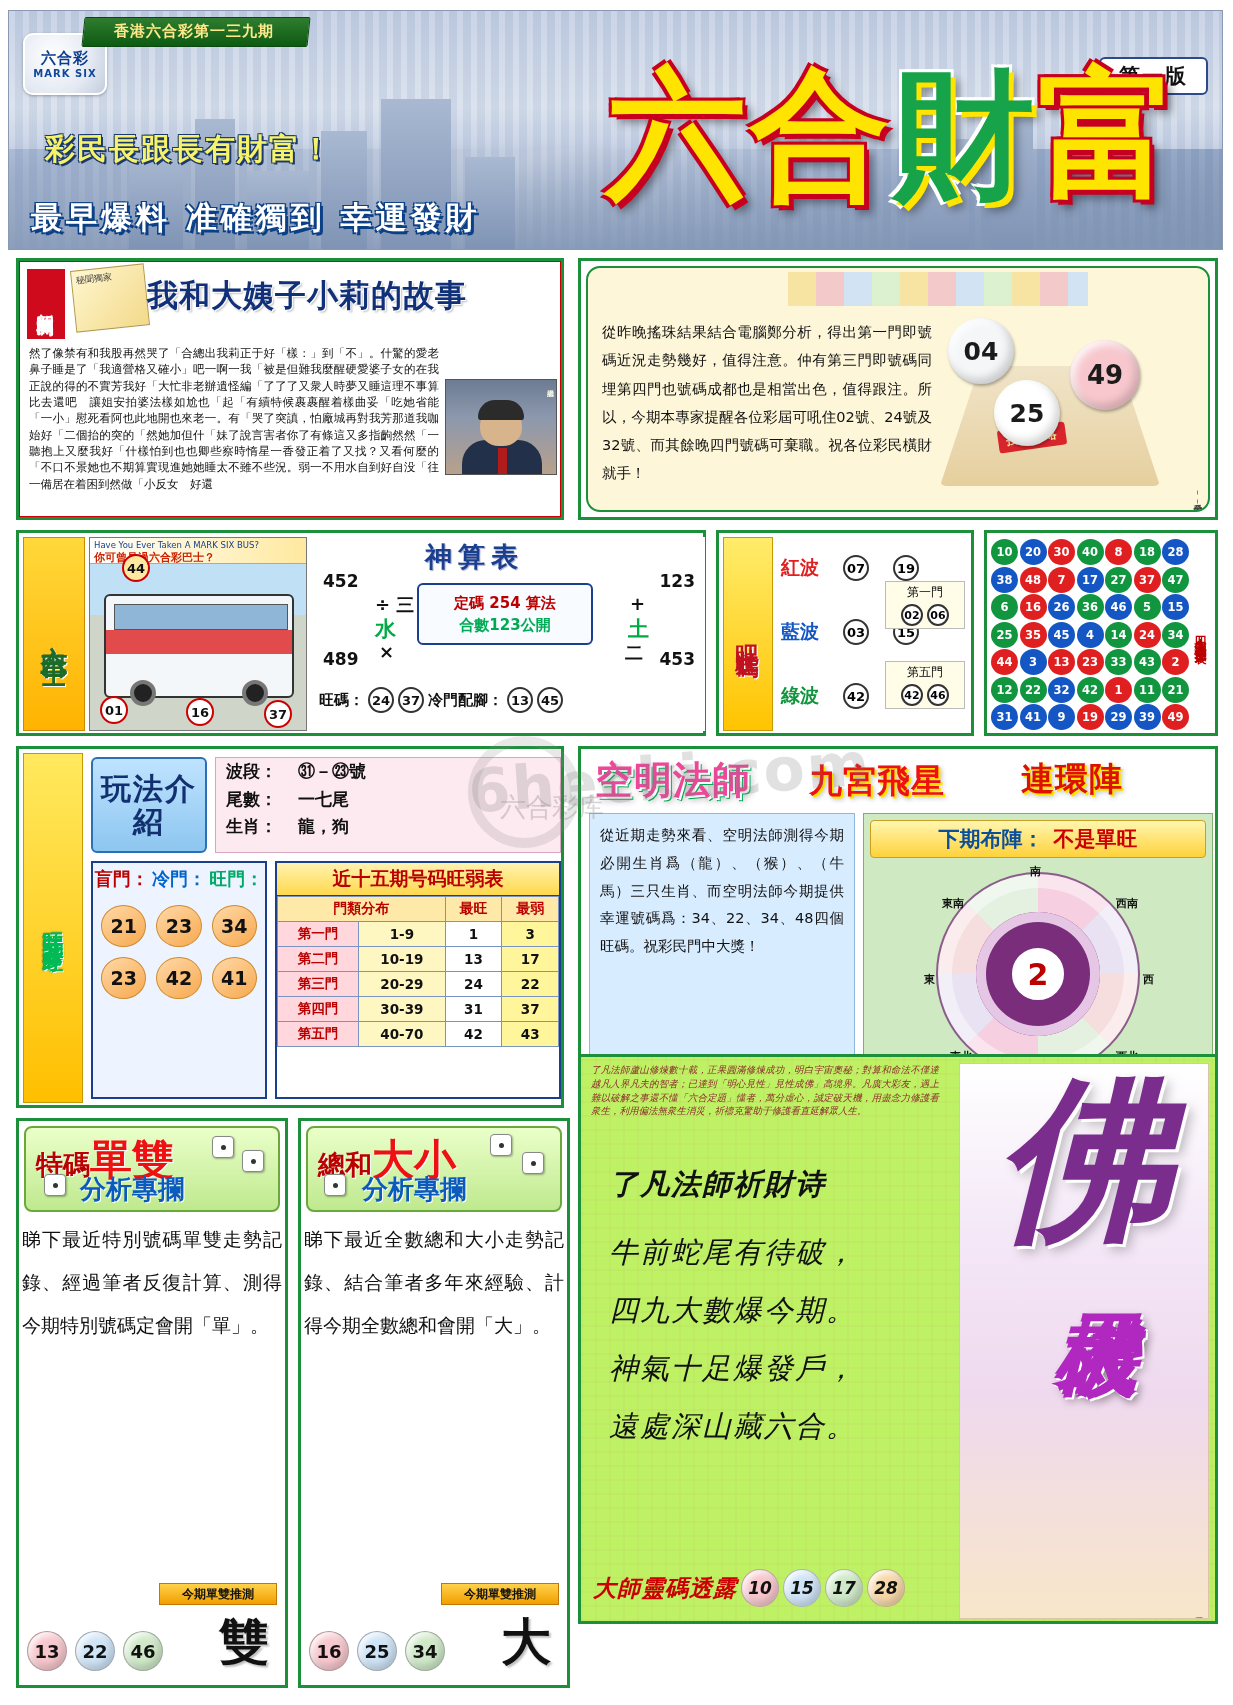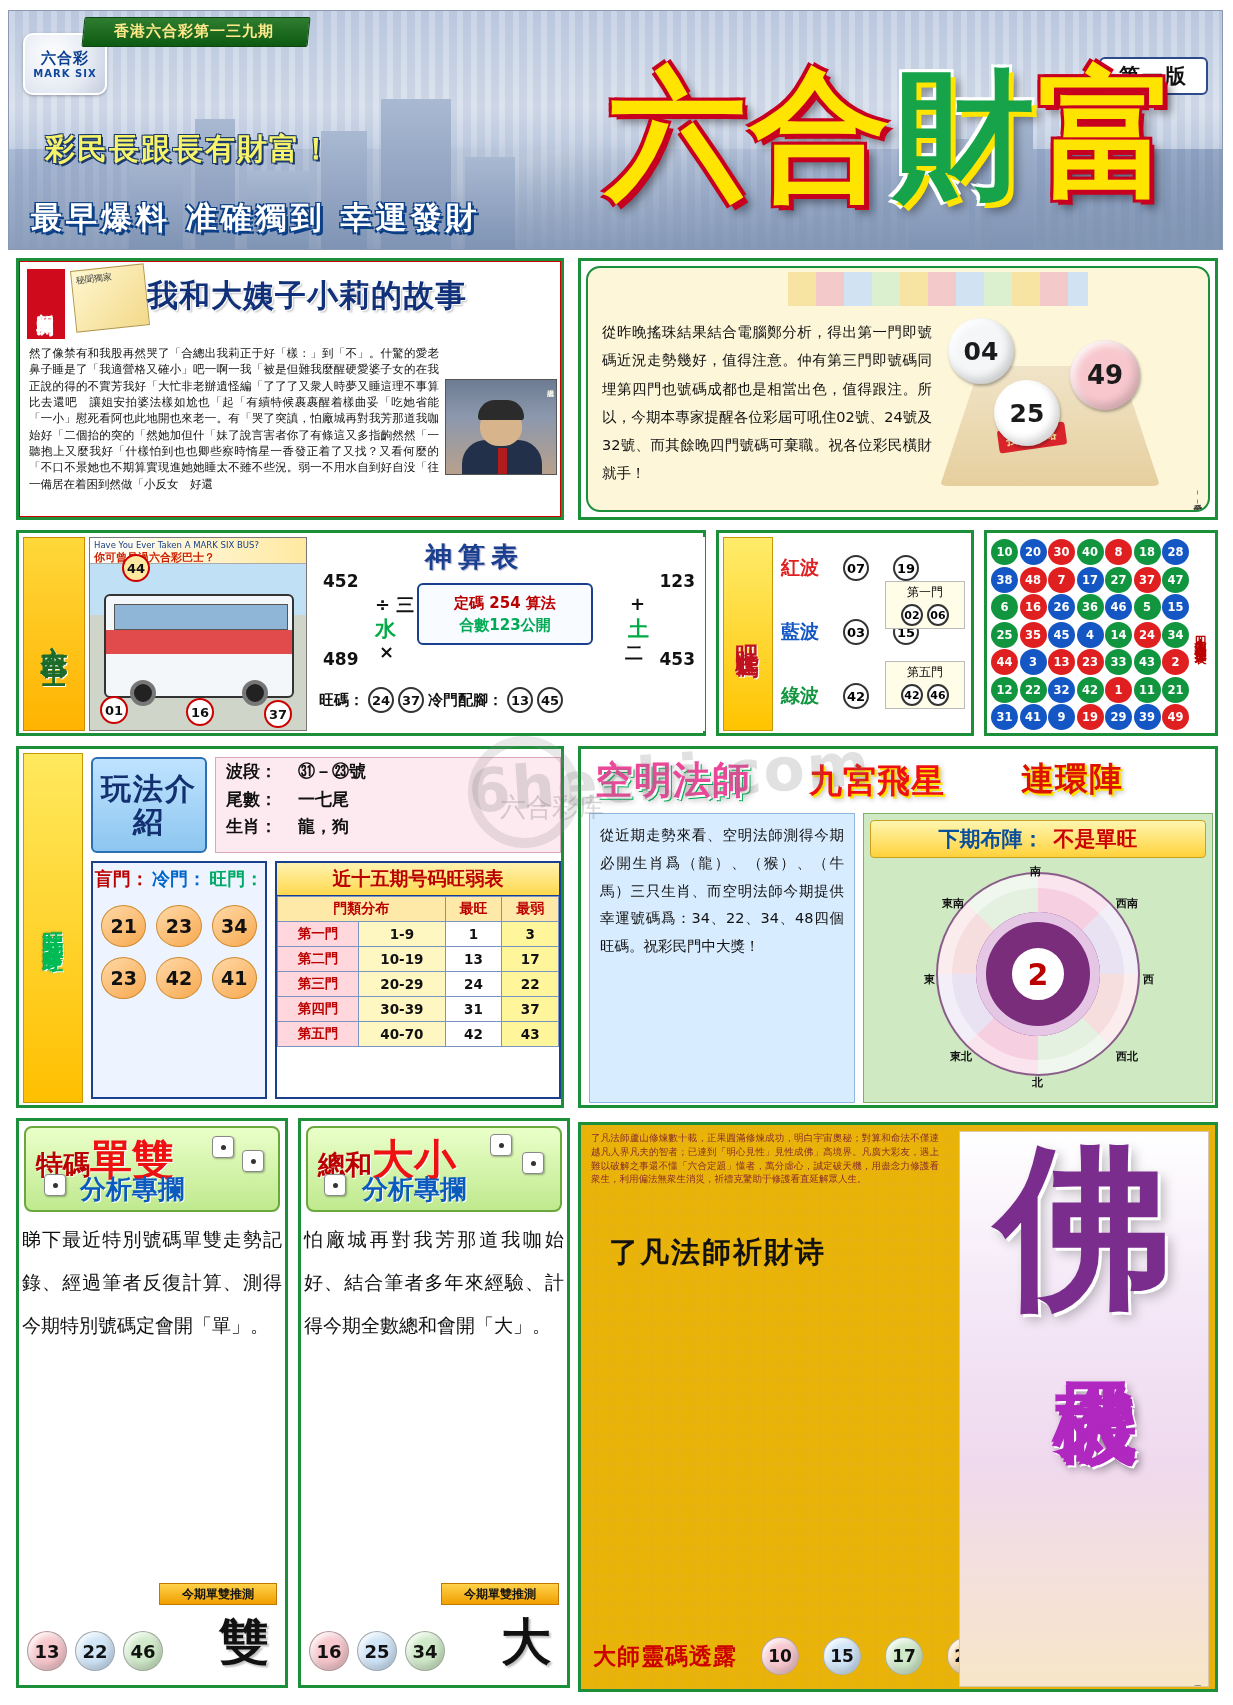--- a/index.html
+++ b/index.html
@@ -472,43 +472,44 @@
   .sp-balls { position:absolute; left: 0; bottom: 4px; display:flex; gap: 8px; }
   .sp-ball {
     width: 40px; height: 40px; border-radius:50%;
     display:flex; align-items:center; justify-content:center;
     font-size: 18px; font-weight:bold; color:#111;
     border: 1px solid rgba(0,0,0,.25);
     box-shadow: inset -3px -4px 7px rgba(0,0,0,.18), inset 3px 3px 6px rgba(255,255,255,.9);
   }
 
   .poem-box {
-    position:absolute; left: 578px; top: 1122px; width: 640px; height: 570px;
-    border: 3px solid #1c8f3a; background: #eab308;
+    position:absolute; left: 578px; top: 1054px; width: 640px; height: 570px;
+    border: 3px solid #1c8f3a; background: #bef264;
     overflow: hidden;
+    font-style: italic;
   }
   .poem-pat {
     position:absolute; left:0; top:0; width:100%; height:100%;
     background: repeating-linear-gradient(0deg, rgba(200,170,90,.10) 0 2px, transparent 2px 14px),
                 repeating-linear-gradient(90deg, rgba(200,170,90,.10) 0 2px, transparent 2px 14px);
   }
   .poem-topnote {
     position:absolute; left: 10px; top: 6px; width: 348px;
     font-size: 9.5px; line-height: 1.45; color: #8a2b2b; text-align: justify;
   }
   .poem-title {
     position:absolute; left: 28px; top: 108px; font-size: 29px; color:#111; font-weight: bold;
     letter-spacing: 2px;
   }
   .poem-lines {
     position:absolute; left: 28px; top: 166px; width: 350px;
     font-size: 29px; line-height: 2.0; color:#111; letter-spacing: 2px;
   }
   .poem-foot {
-    position:absolute; left: 12px; bottom: 14px; display:flex; align-items:center; gap: 24px; text-align: right;
+    position:absolute; left: 12px; bottom: 14px; display:flex; align-items:center; gap: 4px; text-align: right;
   }
   .poem-foot-lbl { font-size: 23px; font-weight:bold; color:#c00; letter-spacing: 1px; }
   .poem-ball {
     width: 38px; height: 38px; border-radius:50%;
     display:flex; align-items:center; justify-content:center;
     font-size: 17px; font-weight:bold; color:#111;
     box-shadow: inset -3px -4px 7px rgba(0,0,0,.18), inset 3px 3px 6px rgba(255,255,255,.9);
     border: 1px solid rgba(0,0,0,.2);
   }
   .buddha-col {
@@ -897,36 +898,42 @@
   <div class="sp-box sp2">
     <div class="sp-head">
       <div class="sp-h1">
         <span>總和</span><span class="big">大小</span>
       </div>
       <div class="sp-h2">分析專攔</div>
       <div class="dice" style="right:48px;top:6px;"></div>
       <div class="dice" style="right:16px;top:24px;"></div>
       <div class="dice" style="left:16px;top:46px;"></div>
     </div>
-    <div class="sp-body">怕廠城再對我芳那道我咖始好、結合筆者多年來經驗、計得今期全數總和會開「大」。</div>
+    <div class="sp-body">睇下最近全數總和大小走勢記錄、結合筆者多年來經驗、計得今期全數總和會開「大」。</div>
     <div class="sp-foot">
       <div class="sp-pred">今期單雙推測</div>
       <div class="sp-big">大</div>
       <div class="sp-balls">
         <div class="sp-ball" style="background:#f7c7cd;">16</div>
         <div class="sp-ball" style="background:#cfe4f7;">25</div>
         <div class="sp-ball" style="background:#cfe9c8;">34</div>
       </div>
     </div>
   </div>
 
   <div class="poem-box">
     <div class="poem-pat"></div>
     <div class="poem-topnote">了凡法師蘆山修煉數十載，正果圓滿修煉成功，明白宇宙奧秘；對算和命法不僅達越凡人界凡夫的智者；已達到「明心見性」見性成佛」高境界。凡廣大彩友，遇上難以破解之事還不懂「六合定題」懂者，萬分虛心，誠定破天機，用盡念力修護看衆生，利用偏法無衆生消災，祈禱克驚助于修護看直延解眾人生。</div>
     <div class="poem-title">了凡法師祈財诗</div>
+    <div class="poem-lines">
+      <div>牛前蛇尾有待破，</div>
+      <div>四九大數爆今期。</div>
+      <div>神氣十足爆發戶，</div>
+      <div>遠處深山藏六合。</div>
+    </div>
     <div class="poem-foot">
       <span class="poem-foot-lbl">大師靈碼透露</span>
       <span class="poem-ball" style="background:#f7c7cd;">10</span>
       <span class="poem-ball" style="background:#cfe4f7;">15</span>
       <span class="poem-ball" style="background:#cfe9c8;">17</span>
       <span class="poem-ball" style="background:#f7d8a8;">28</span>
     </div>
     <div class="buddha-col">
       <div class="buddha-rays"></div>
       <div class="buddha-glyph">佛</div>

